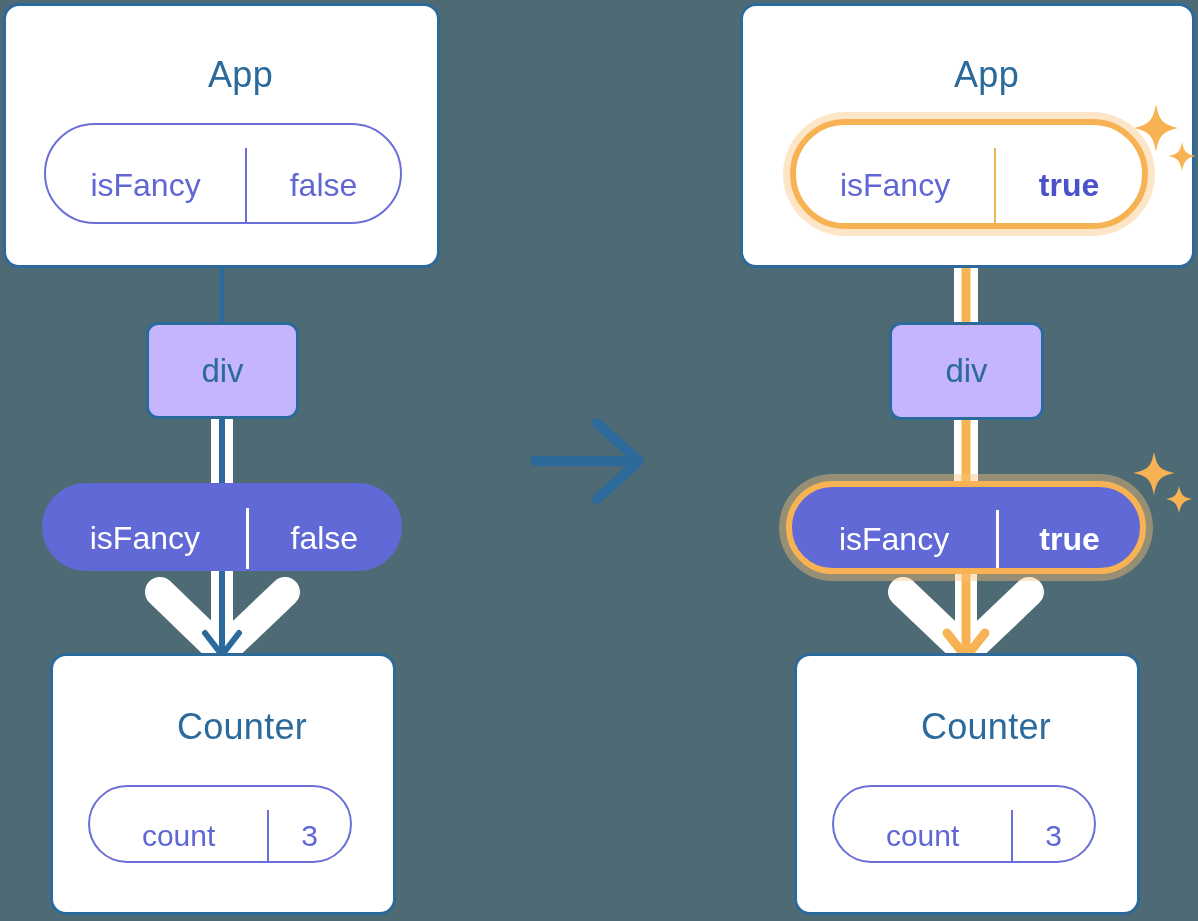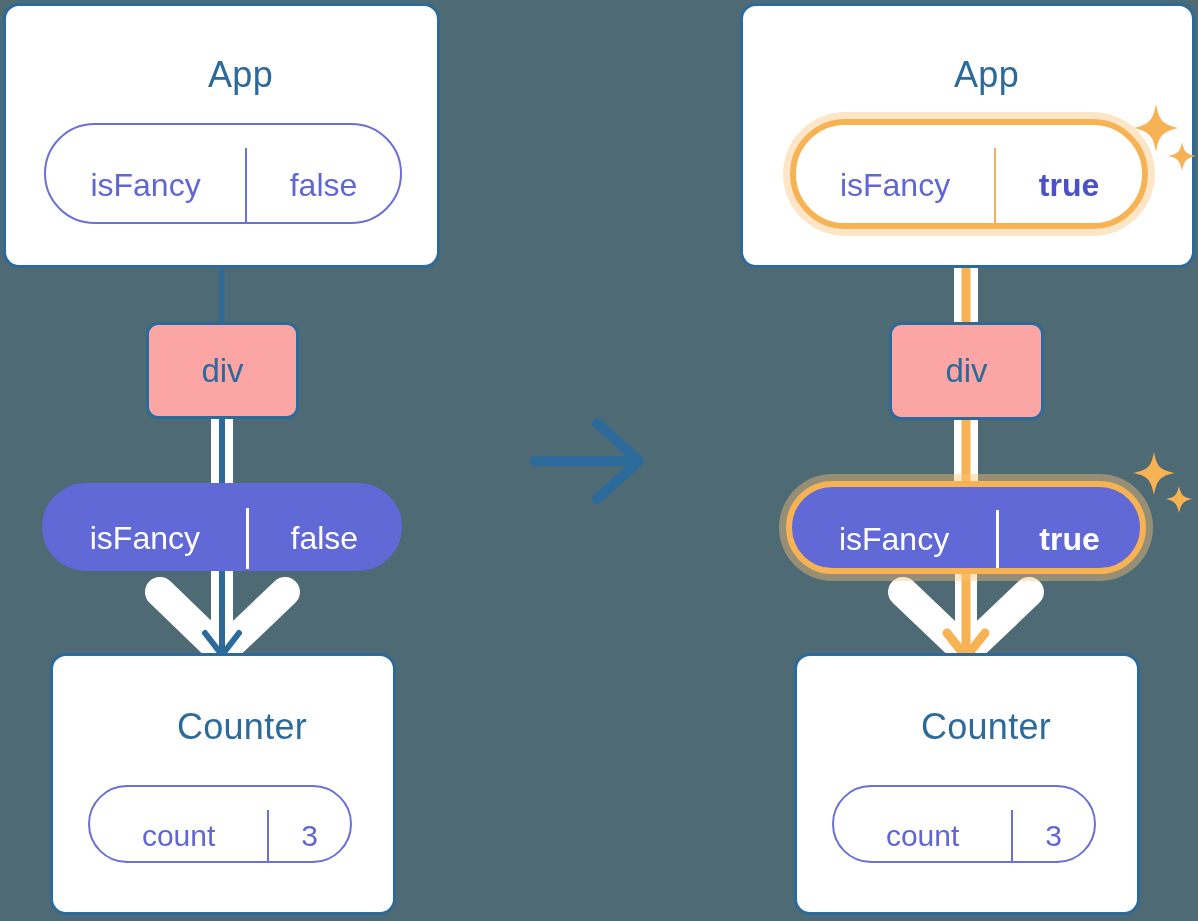--- a/index.html
+++ b/index.html
@@ -45,21 +45,21 @@
     right: 0;
     text-align: center;
     color: #2b6a9b;
     font-size: 36px;
     letter-spacing: 0.3px;
     font-weight: 400;
     padding-left: 38px;
   }
   .divnode {
     position: absolute;
-    background: #fca5a5;
+    background: #c4b5fd;
     border: 3px solid #2b6a9b;
     border-radius: 12px;
     box-sizing: border-box;
     display: flex;
     align-items: center;
     justify-content: center;
     color: #2b6a9b;
     font-size: 33px;
     z-index: 4;
   }

